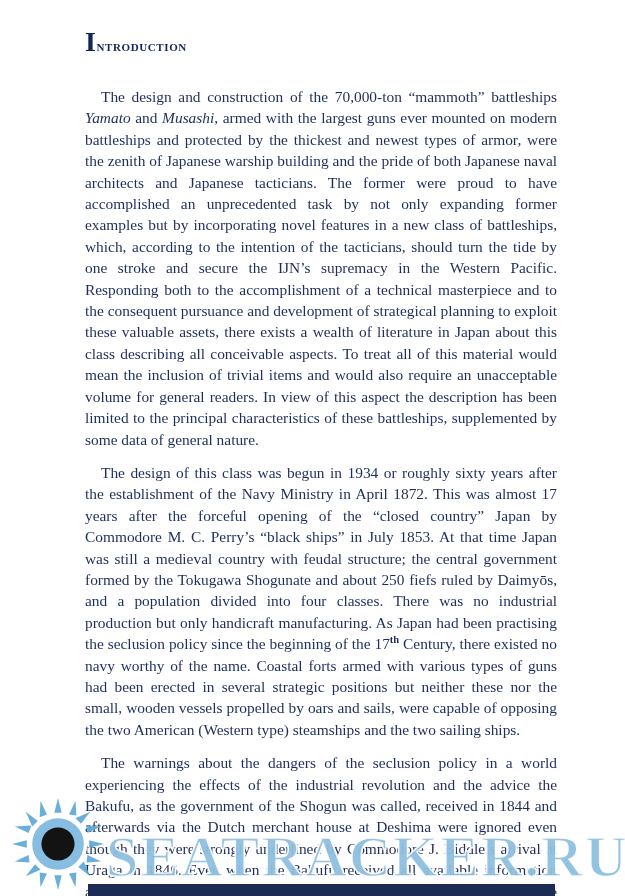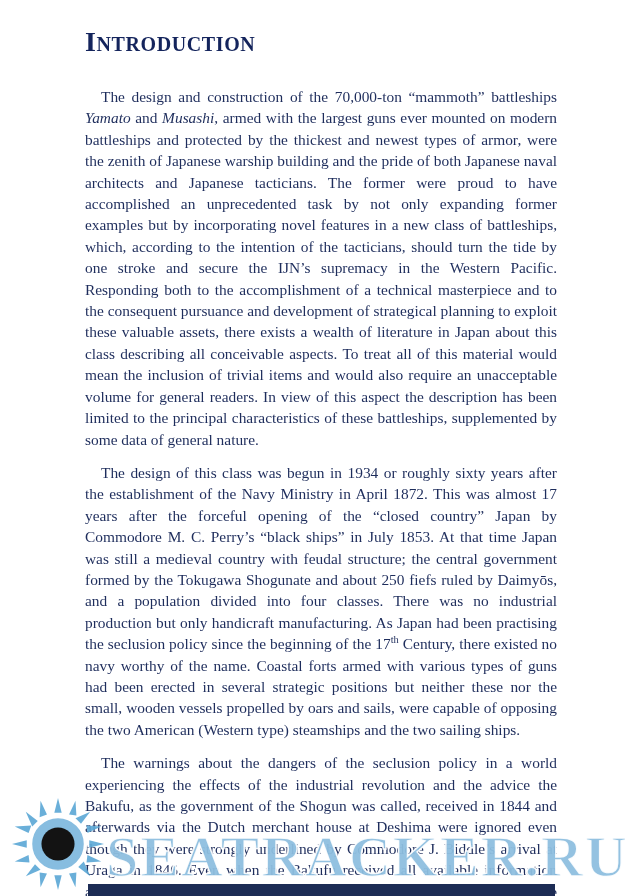--- a/index.html
+++ b/index.html
@@ -11,41 +11,41 @@
     overflow: hidden;
   }
   .page { position: absolute; inset: 0; background: #ffffff; }
 
   .page-title {
     position: absolute;
     left: 85px; top: 26px;
     margin: 0;
     font-variant: small-caps;
     font-weight: bold;
-    font-size: 28px;
+    font-size: 16px;
     letter-spacing: 0.6px;
     color: #14245c;
   }
   .page-title::first-letter { font-size: 28px; }
 
   .content {
     position: absolute;
     left: 85px; top: 74px;
     width: 472px;
     color: #1e2d5c;
     font-size: 15.4px;
     line-height: 21.4px;
   }
   .content p {
     margin: 12px 0 10px 0;
     text-align: justify;
     text-indent: 16px;
   }
   .it { font-style: italic; }
-  sup { font-size: 0.68em; line-height: 0; }
+  sup { font-size: 0.68em; line-height: 0; font-weight: bold; }
 
   .watermark {
     position: absolute;
     left: 12px; top: 798px;
     width: 623px;
     display: flex;
     align-items: flex-end;
     pointer-events: none;
   }
   .sun { flex: 0 0 auto; margin-right: 2px; opacity: 0.92; }

